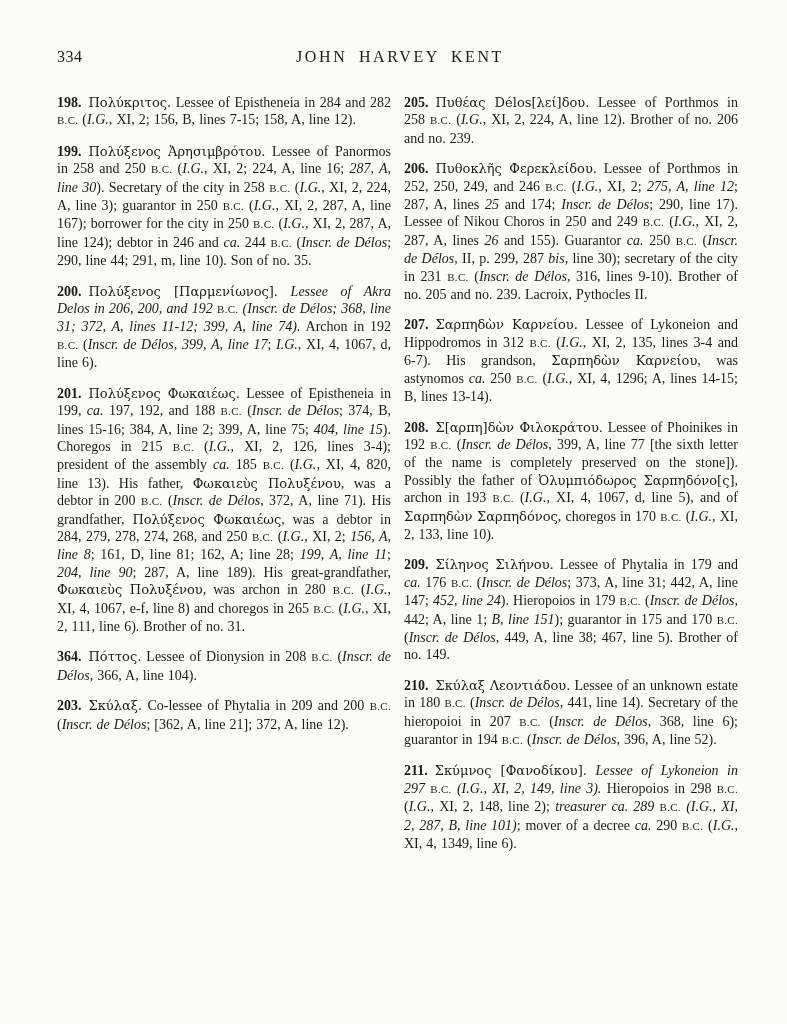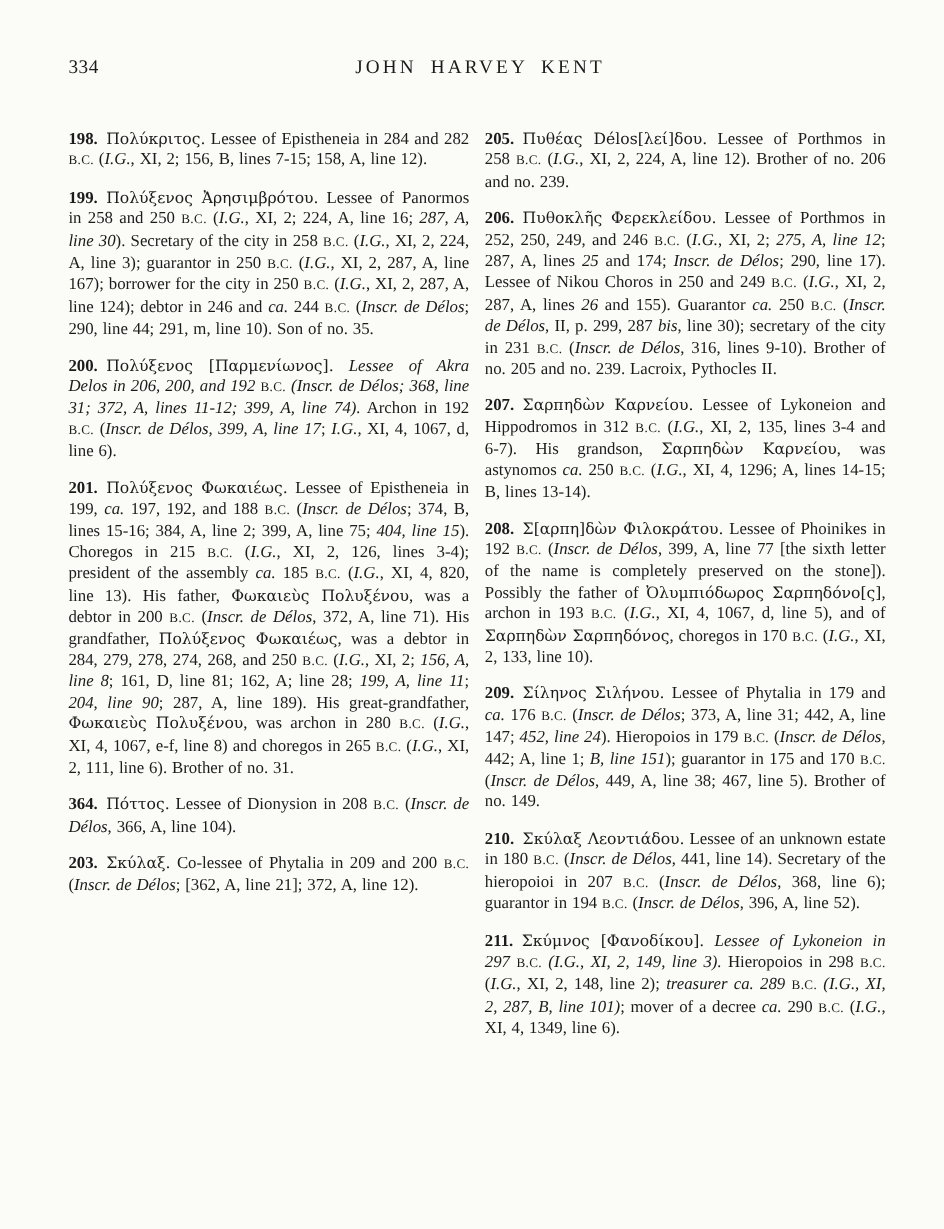--- a/index.html
+++ b/index.html
@@ -35,21 +35,20 @@
     letter-spacing: 2.6px;
     word-spacing: 5px;
   }
   .columns {
     display: flex;
     gap: 13px;
   }
   .col {
     width: 334px;
     flex: 0 0 334px;
-    margin-top: 14px;
   }
   .entry {
     margin: 0 0 13px 0;
     font-size: 14px;
     line-height: 17.4px;
     text-align: justify;
     word-spacing: 0.04em;
   }
   .entry:last-child { margin-bottom: 0; }
   .num {

